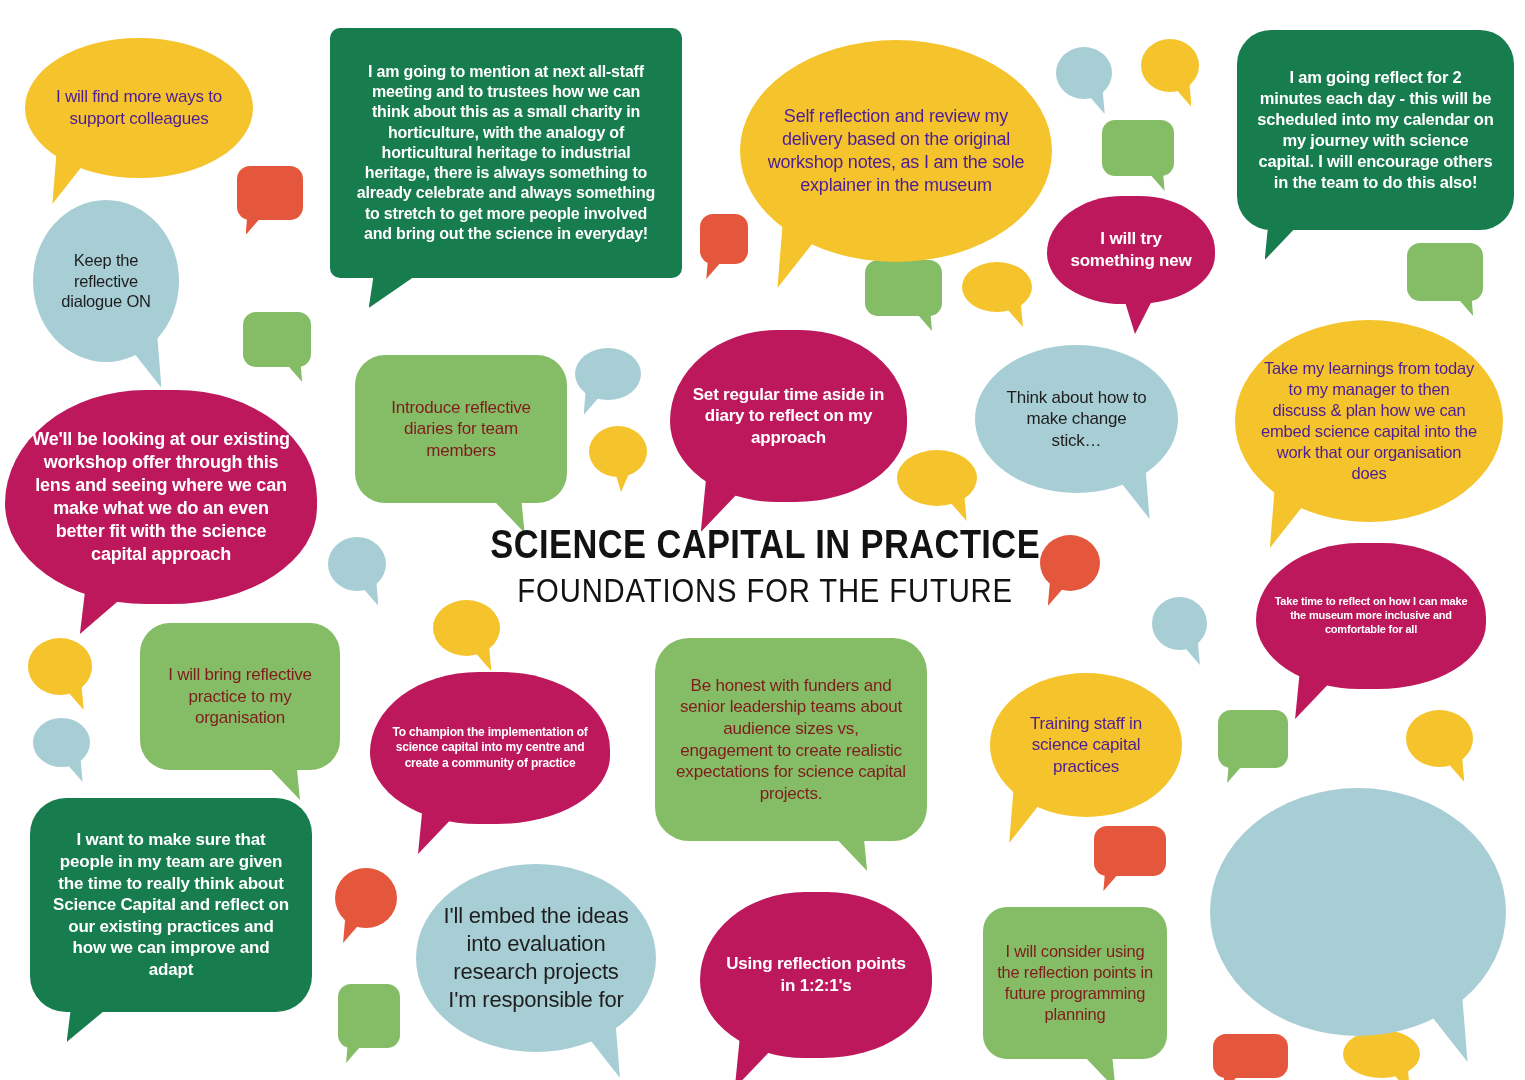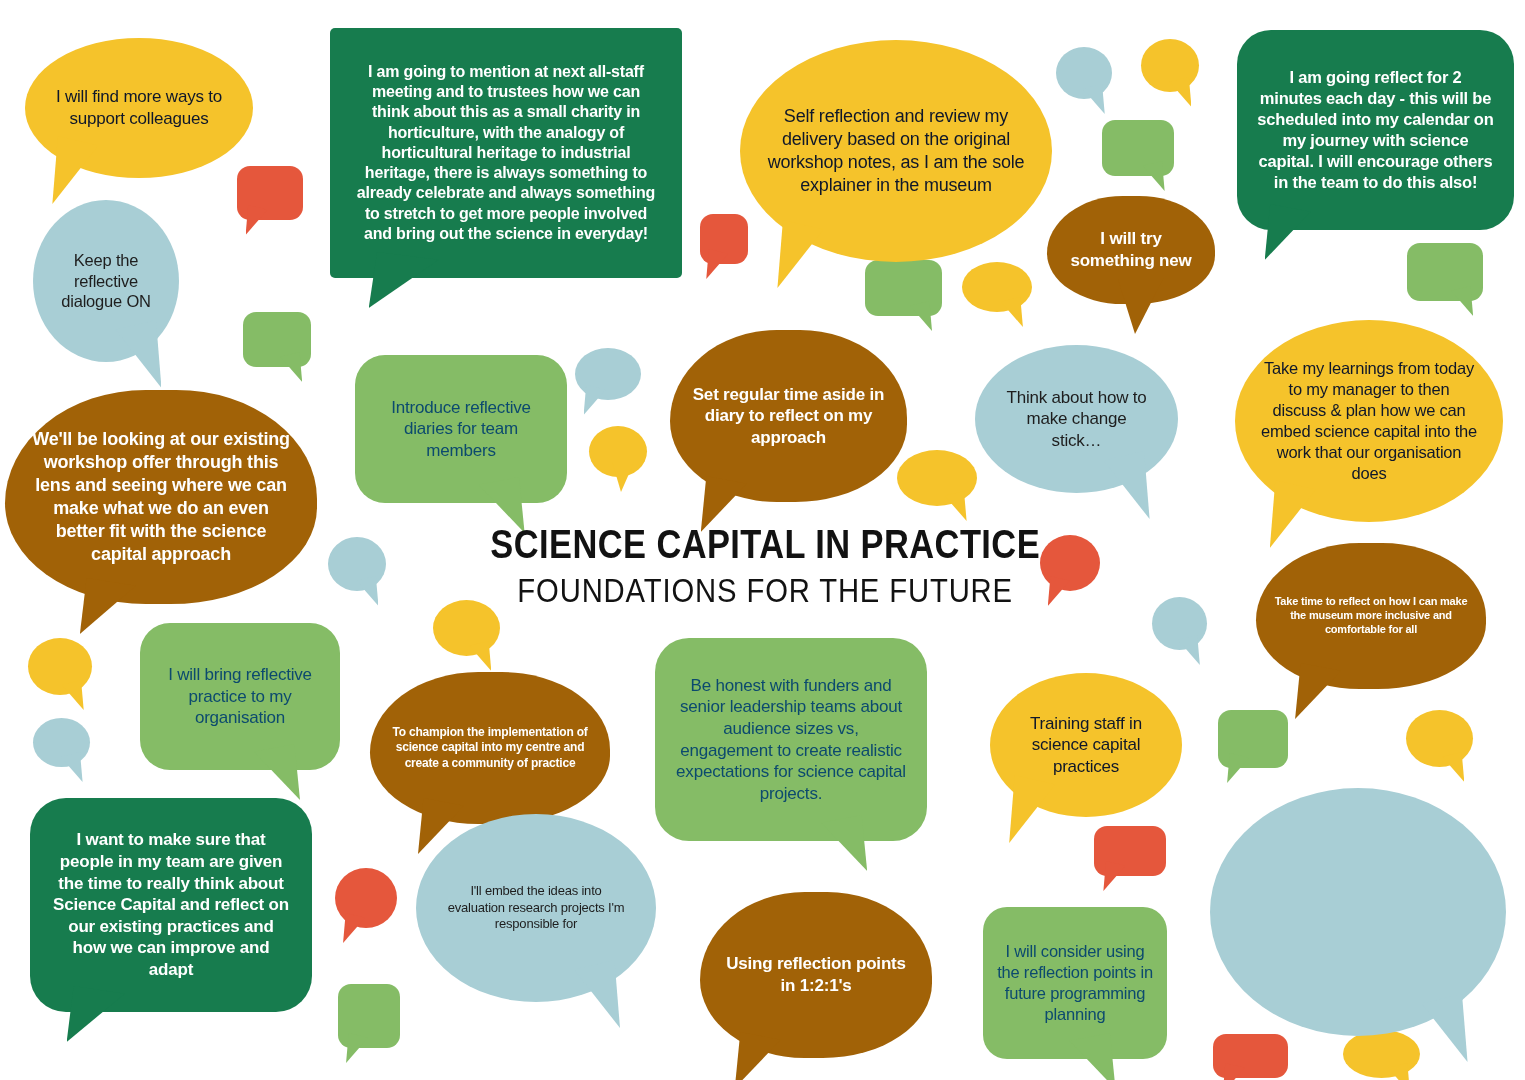--- a/index.html
+++ b/index.html
@@ -10,25 +10,25 @@
   
   .bubble{
     position:absolute;display:flex;align-items:center;justify-content:center;
     text-align:center;box-sizing:border-box;padding:14px 20px;
     line-height:1.27;letter-spacing:-0.2px;
   }
   .bubble .txt{display:block;width:100%;}
   .ellipse{border-radius:50%;padding:10px 26px;}
   .rect{border-radius:30px;}
   .blob{border-radius:46% 46% 48% 46% / 54% 52% 46% 48%;}
-  .yellow{background:#F5C32B;color:#0f172a;}
+  .yellow{background:#F5C32B;color:#4c1d95;}
   .blue{background:#A8CED5;color:#1E1E1E;}
-  .lgreen{background:#85BC66;color:#0c4a6e;}
+  .lgreen{background:#85BC66;color:#7f1d1d;}
   .dgreen{background:#177C4E;color:#FFFFFF;font-weight:700;}
-  .red{background:#a16207;color:#FFFFFF;font-weight:700;}
+  .red{background:#be185d;color:#FFFFFF;font-weight:700;}
   
   .tail{position:absolute;background:inherit;width:46px;height:56px;bottom:-30px;}
   .tail-bl{left:15%;clip-path:polygon(12% 0,100% 14%,0 100%);}
   .tail-br{right:15%;clip-path:polygon(0 14%,88% 0,100% 100%);}
   .tail-b{left:42%;clip-path:polygon(0 0,100% 0,38% 100%);}
   .ellipse > .tail{height:68px;bottom:-26px;}
   
   .deco{position:absolute;}
   .deco.circle{border-radius:50%;}
   .deco.rrect{border-radius:13px;}
@@ -72,21 +72,21 @@
   <i class="deco rrect t-bl" style="left:1094px;top:826px;width:72px;height:50px;background:#E5573C"></i>
   <i class="deco rrect t-bl" style="left:338px;top:984px;width:62px;height:64px;background:#85BC66"></i>
   <i class="deco rrect t-bl" style="left:1213px;top:1034px;width:75px;height:44px;background:#E5573C"></i>
   <i class="deco circle t-br" style="left:1343px;top:1030px;width:77px;height:48px;background:#F5C32B"></i>
 
   <div class="bubble yellow ellipse" style="left:25px;top:38px;width:228px;height:140px;font-size:17px">
     <div class="tail tail-bl" style="left:12%"></div>
     <span class="txt">I will find more ways to support colleagues</span>
   </div>
 
-  <div class="bubble dgreen rect" style="left:330px;top:28px;width:352px;height:250px;font-size:16px;border-radius:5px;padding:20px 22px">
+  <div class="bubble dgreen rect" style="left:330px;top:28px;width:352px;height:250px;font-size:16px;border-radius:10px;padding:20px 22px">
     <div class="tail tail-bl" style="left:11%;width:70px"></div>
     <span class="txt">I am going to mention at next all-staff meeting and to trustees how we can think about this as a small charity in horticulture, with the analogy of horticultural heritage to industrial heritage, there is always something to already celebrate and always something to stretch to get more people involved and bring out the science in everyday!</span>
   </div>
 
   <div class="bubble yellow ellipse" style="left:740px;top:40px;width:312px;height:222px;font-size:18px">
     <div class="tail tail-bl" style="left:12%"></div>
     <span class="txt">Self reflection and review my delivery based on the original workshop notes, as I am the sole explainer in the museum</span>
   </div>
 
   <div class="bubble dgreen rect" style="left:1237px;top:30px;width:277px;height:200px;font-size:16.5px;border-radius:34px;padding:16px 20px">
@@ -152,21 +152,21 @@
   <div class="bubble yellow ellipse" style="left:990px;top:673px;width:192px;height:144px;font-size:17px">
     <div class="tail tail-bl" style="left:10%"></div>
     <span class="txt">Training staff in science capital practices</span>
   </div>
 
   <div class="bubble dgreen rect" style="left:30px;top:798px;width:282px;height:214px;font-size:17px;border-radius:36px;padding:18px 20px">
     <div class="tail tail-bl" style="left:13%;width:58px"></div>
     <span class="txt">I want to make sure that people in my team are given the time to really think about Science Capital and reflect on our existing practices and how we can improve and adapt</span>
   </div>
 
-  <div class="bubble blue ellipse" style="left:416px;top:814px;width:240px;height:188px;font-size:13px">
+  <div class="bubble blue ellipse" style="left:416px;top:864px;width:240px;height:188px;font-size:22px">
     <div class="tail tail-br" style="right:15%"></div>
     <span class="txt">I'll embed the ideas into evaluation research projects I'm responsible for</span>
   </div>
 
   <div class="bubble red blob" style="left:700px;top:892px;width:232px;height:166px;font-size:17px">
     <div class="tail tail-bl" style="left:15%"></div>
     <span class="txt">Using reflection points in 1:2:1's</span>
   </div>
 
   <div class="bubble lgreen rect" style="left:983px;top:907px;width:184px;height:152px;font-size:16.5px;border-radius:24px;padding:12px 14px">

